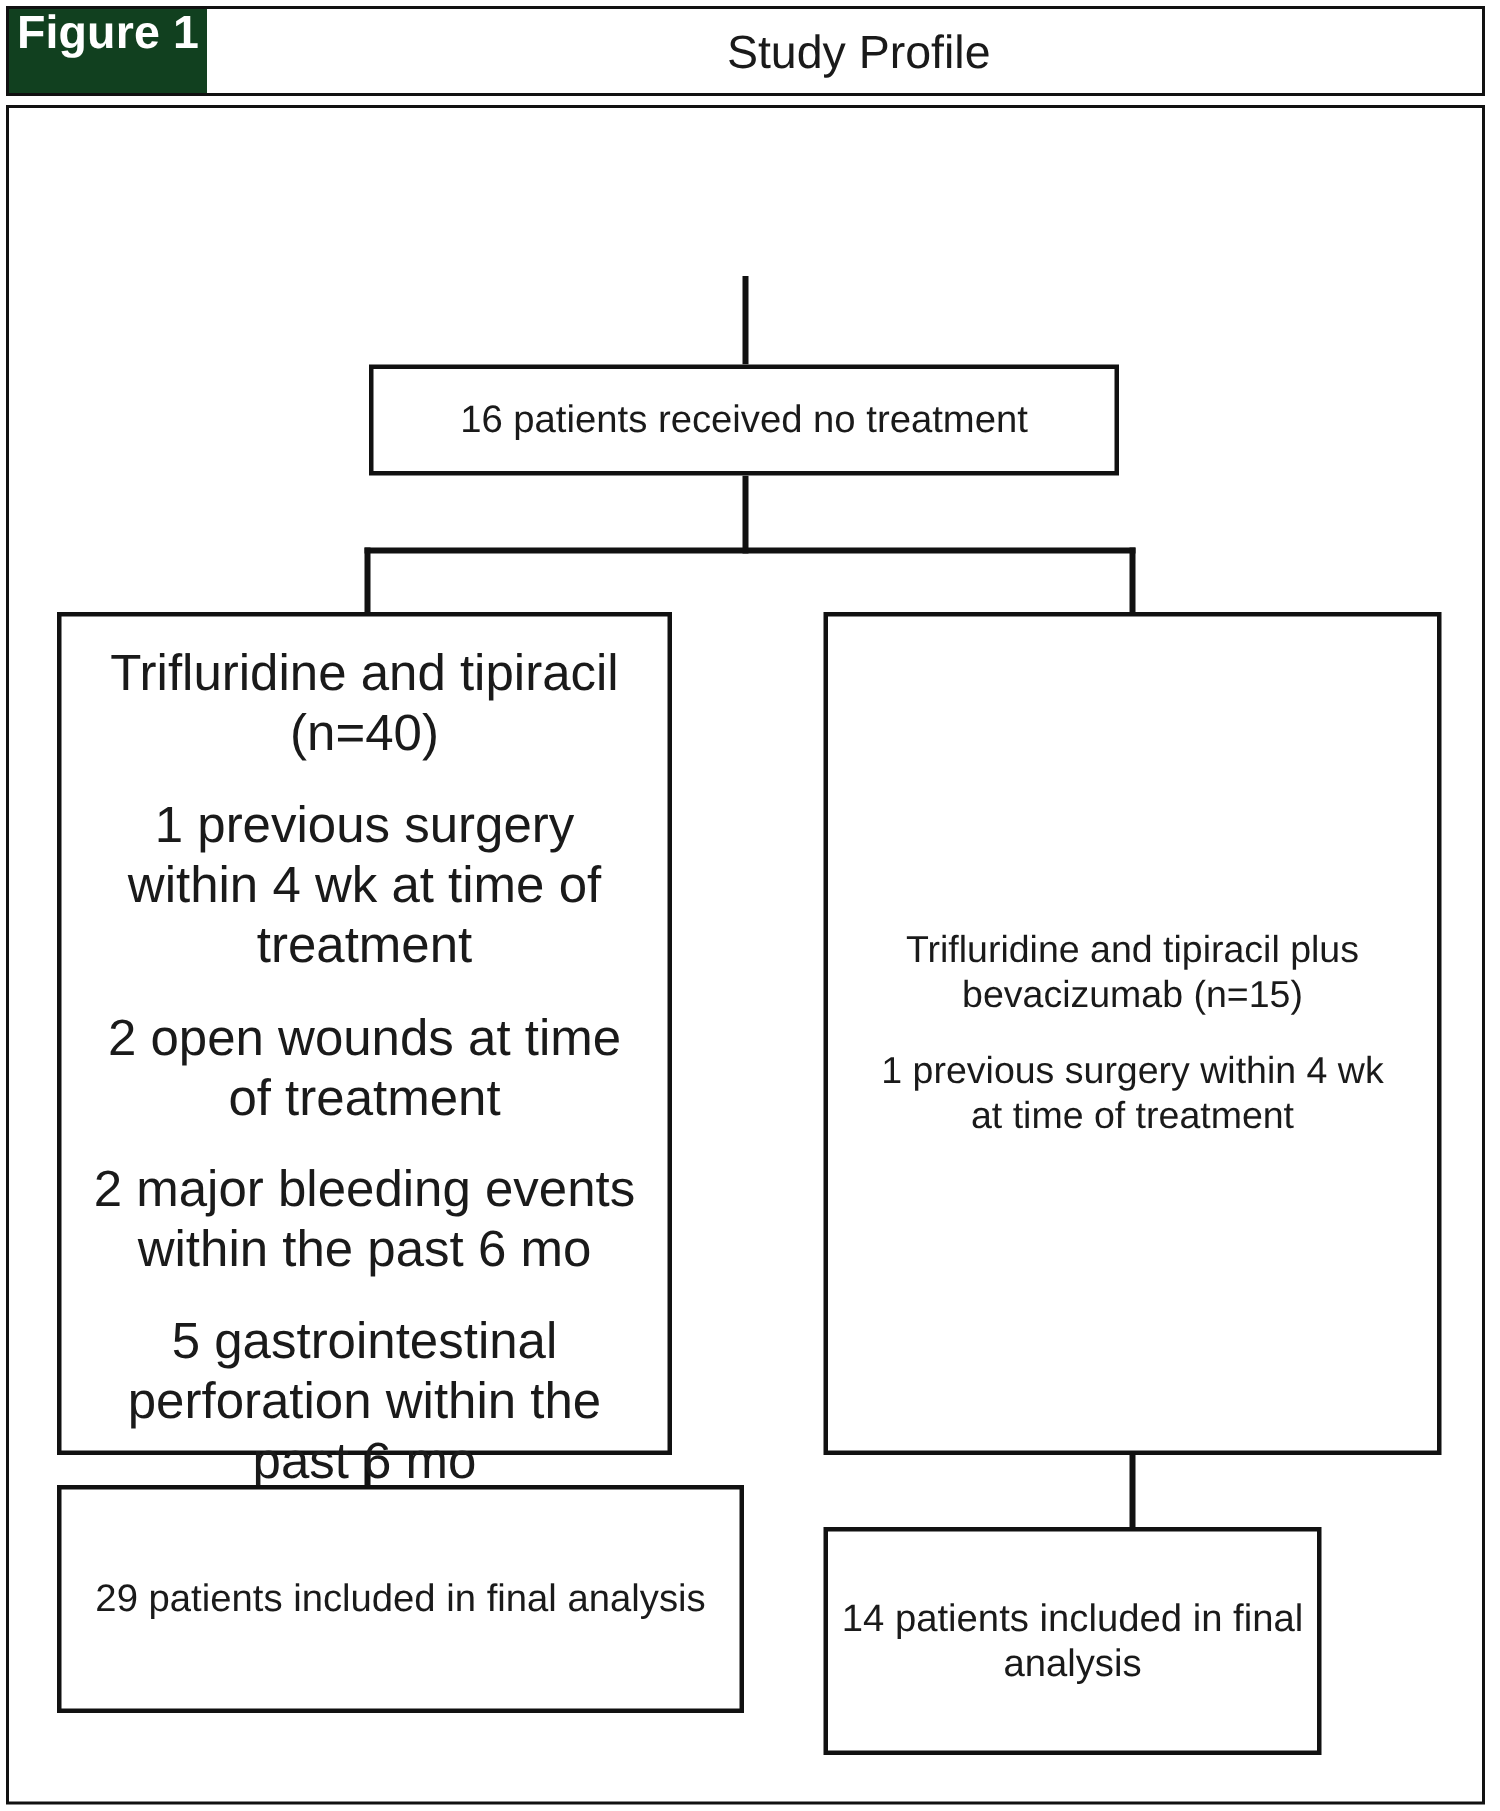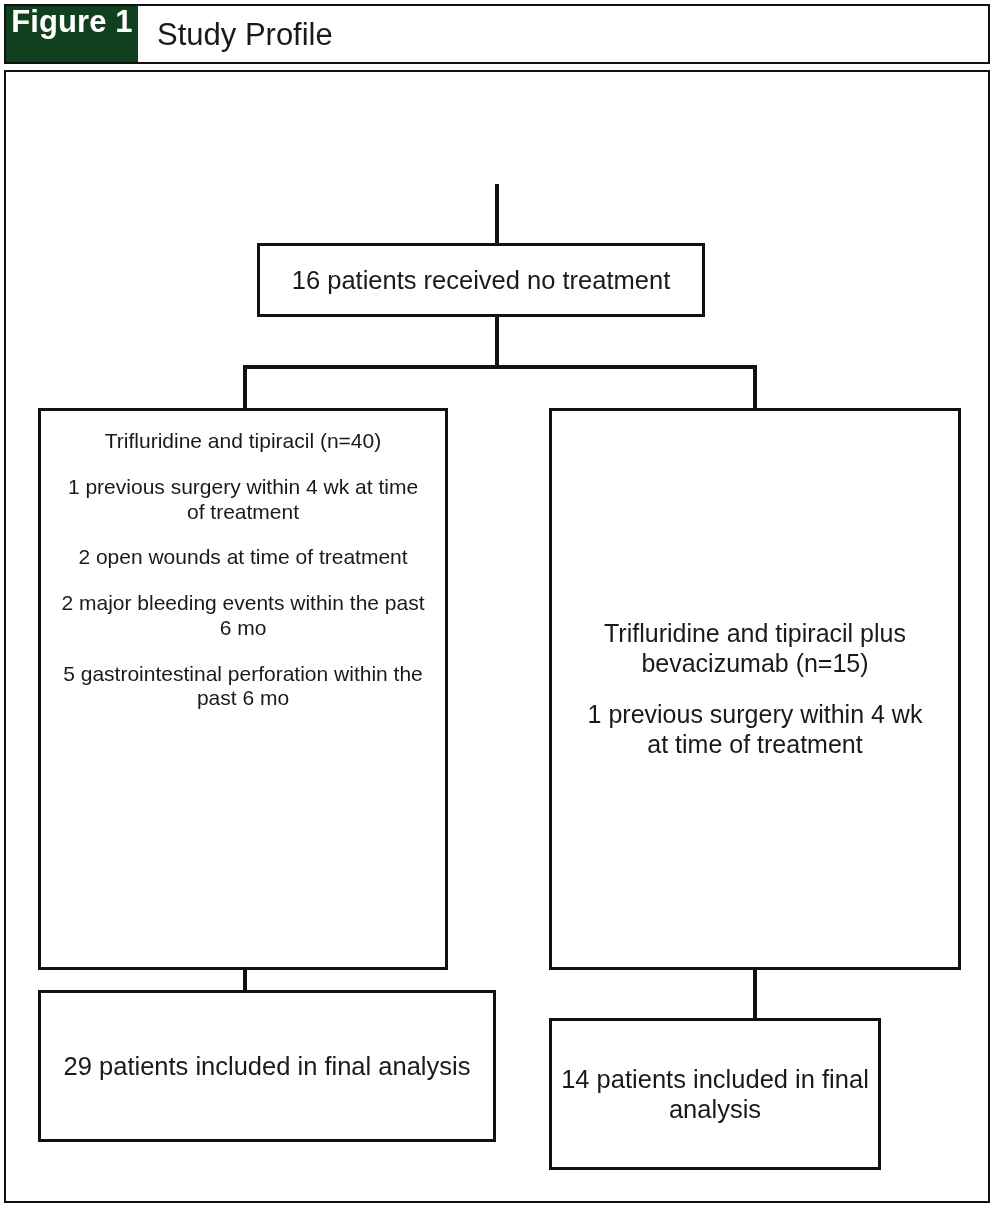--- a/index.html
+++ b/index.html
@@ -49,20 +49,21 @@
     font-weight: 600;
     letter-spacing: 0.1px;
     line-height: 1;
     white-space: nowrap;
   }
   .fig-title-block {
     flex: 1 1 auto;
     display: flex;
     align-items: center;
     padding-left: 19px;
+    justify-content: center;
   }
   .fig-title-text {
     font-size: 31px;
     font-weight: 400;
     color: #1a1a1a;
     line-height: 1;
     white-space: nowrap;
   }
 
   
@@ -94,28 +95,28 @@
     font-size: 25.5px;
     line-height: 1.18;
     color: #1a1a1a;
   }
   .node p + p {
     margin-top: 20px;
   }
 
   
   #node-screened { left: 247px; top: 110px; width: 500px; height: 74px; }
-  #node-notreated { left: 257px; top: 243px; width: 448px; height: 74px; }
+  #node-notreated { left: 246px; top: 243px; width: 500px; height: 74px; }
 
   #node-mono {
     left: 38px; top: 408px; width: 410px; height: 562px;
     padding: 18px 16px 14px;
     justify-content: flex-start;
   }
-  #node-mono p { font-size: 21px; }
+  #node-mono p { font-size: 34px; }
   #node-mono p + p { margin-top: 21px; }
 
   #node-combo {
     left: 549px; top: 408px; width: 412px; height: 562px;
     padding: 24px;
   }
   #node-combo p { font-size: 25px; }
   #node-combo p + p { margin-top: 22px; }
 
   #node-final-left  { left: 38px;  top: 990px; width: 458px; height: 152px; }

